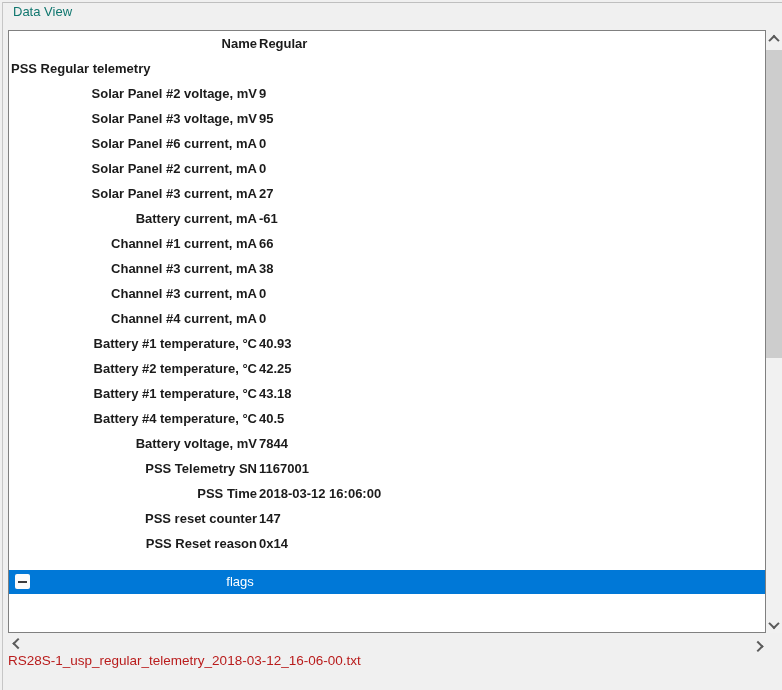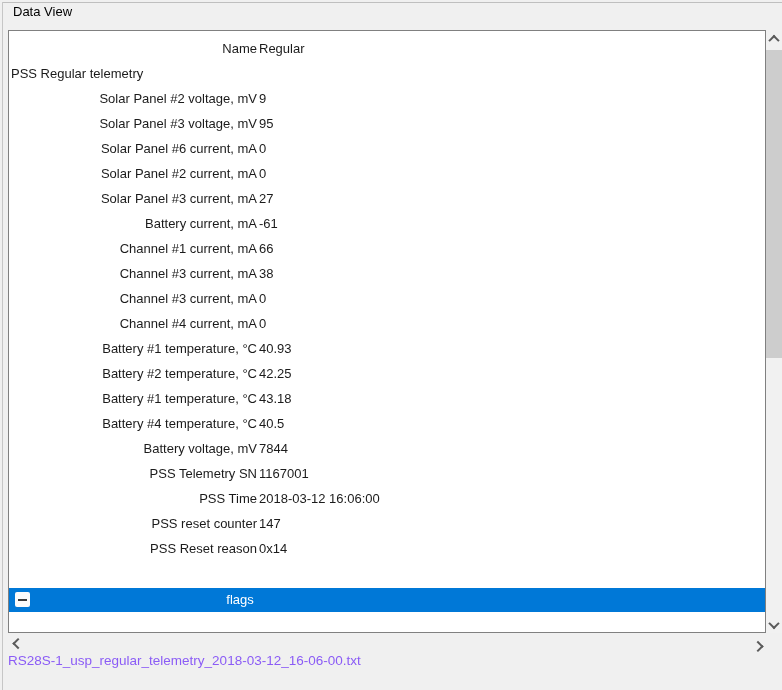--- a/index.html
+++ b/index.html
@@ -18,57 +18,58 @@
   .groupbox-top-border {
     position: absolute; top: 2px; left: 2px; right: 0; height: 1px;
     background: #bfbfbf;
   }
   .groupbox-left-border {
     position: absolute; top: 2px; left: 2px; bottom: 0; width: 1px;
     background: #c6c6c6;
   }
   .group-title {
     position: absolute; top: 4px; left: 13px;
-    font-size: 13px; line-height: 16px; color: #000000;
+    font-size: 13px; line-height: 16px; color: #0f766e;
     background: var(--window-bg, #f0f0f0);
     padding: 0 3px 0 0;
   }
 
   
   .data-table {
     position: absolute; left: 8px; top: 30px;
     width: 758px; height: 603px;
     background: var(--table-bg, #ffffff);
     border: 1px solid var(--table-border, #808080);
     box-sizing: border-box;
     overflow: hidden;
   }
   .rows {
     position: absolute; top: 5px; left: 0; right: 0;
   }
   .row {
     display: flex;
-    align-items: center;
+    align-items: flex-start;
     height: 25px;
     font-size: 13px;
+    font-weight: bold;
   }
   .cell-label {
     width: 248px;
     text-align: right;
     white-space: nowrap;
   }
   .cell-value {
     margin-left: 2px;
     text-align: left;
     white-space: nowrap;
   }
 
   
   .flags-row {
-    position: absolute; left: 0; right: 0; top: 557px; height: 24px;
+    position: absolute; left: 0; right: 0; top: 539px; height: 24px;
     background: var(--selection-bg, #0078d7);
     color: var(--selection-text, #ffffff);
     font-size: 13px;
   }
   .flags-label {
     position: absolute; left: 0; top: 0; width: 462px; height: 24px;
     line-height: 24px; text-align: center;
   }
   .collapse-box {
     position: absolute; left: 6px; top: 4px;
@@ -116,21 +117,21 @@
     display: inline-block;
   }
   .chev.up    { transform: rotate(45deg)  translate(1px, 1px); }
   .chev.down  { transform: rotate(-135deg) translate(1px, 1px); }
   .chev.left  { transform: rotate(-45deg) translate(1px, -1px); }
   .chev.right { transform: rotate(135deg) translate(1px, -1px); }
 
   
   .filename {
     position: absolute; left: 8px; top: 652px;
-    font-size: 13.5px; line-height: 17px; color: #8b5cf6;
+    font-size: 13.5px; line-height: 17px; color: #b91c1c;
     white-space: nowrap;
   }
 </style>
 </head>
 <body>
 
 <div class="groupbox-top-border"></div>
 <div class="groupbox-left-border"></div>
 
 <div class="group-title">Data View</div>

